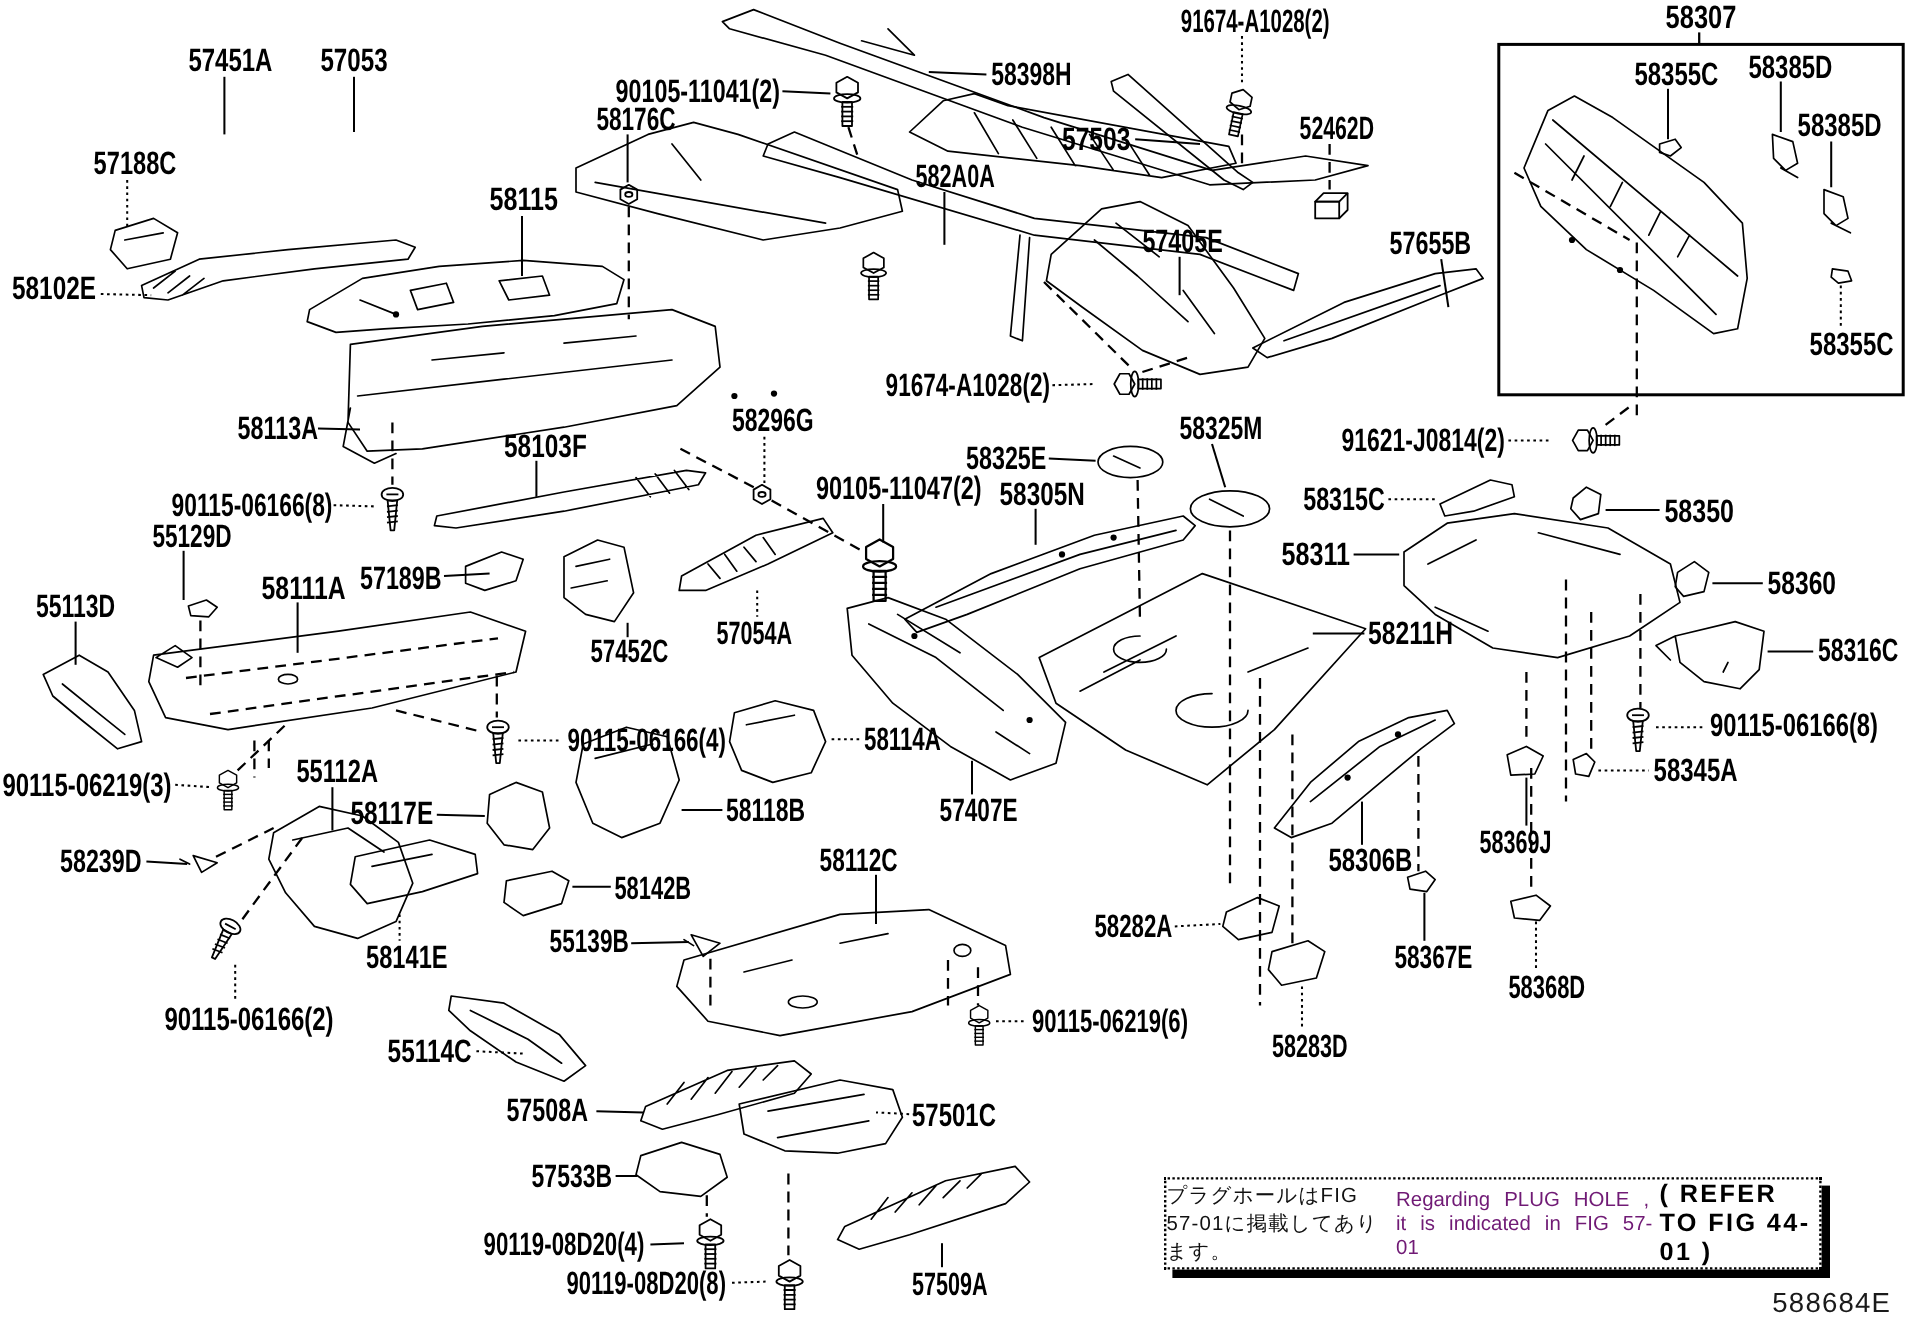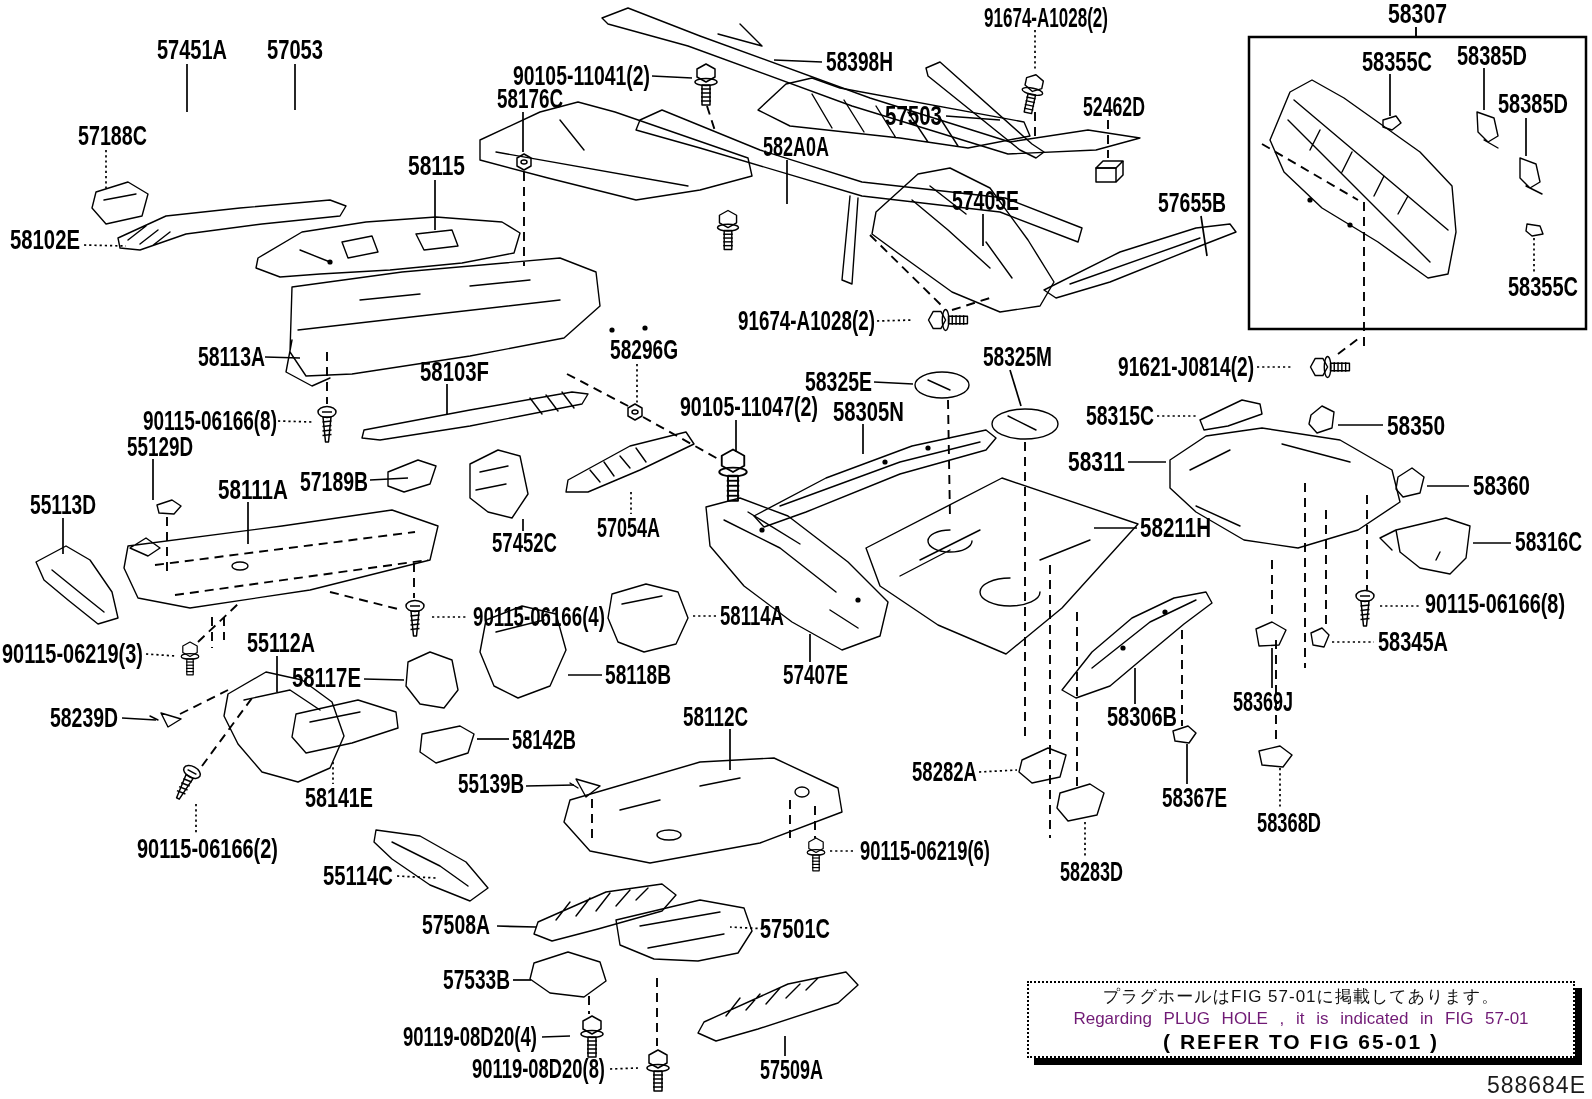--- a/index.html
+++ b/index.html
@@ -1,26 +1,26 @@
 <!DOCTYPE html>
 <html><head>
 <meta charset="utf-8">
 <style>
   html,body{margin:0;padding:0;background:#ffffff;}
   .stage{position:relative;width:1592px;height:1099px;background:#fff;overflow:hidden;
          font-family:"Liberation Sans", sans-serif;}
   svg{position:absolute;left:0;top:0;}
   .part-line{fill:none;stroke:#000;stroke-width:1.4;stroke-linejoin:round;stroke-linecap:round;}
-  .note-box{position:absolute;left:1027px;top:981px;width:544px;height:73px;background:#fff;
-            border:2px dotted #000;box-shadow:7px 7px 0 0 #000;display:flex;flex-direction:column;
+  .note-box{position:absolute;left:970px;top:981px;width:544px;height:73px;background:#fff;
+            border:2px dotted #000;box-shadow:7px 7px 0 0 #000;display:flex;flex-direction:row;
             align-items:center;justify-content:center;z-index:5;}
   .note-jp{font-size:17px;color:#111;letter-spacing:1px;}
   .note-en{font-size:17px;color:#701a75;word-spacing:7px;margin-top:1px;}
   .note-refer{font-size:21px;color:#000;font-weight:bold;letter-spacing:2px;margin-top:1px;}
-  .footer-code{position:absolute;right:6px;top:1072px;font-size:23px;color:#1a1a1a;letter-spacing:1px;}
+  .footer-code{position:absolute;right:16px;top:1072px;font-size:23px;color:#1a1a1a;letter-spacing:1px;}
 </style>
 </head>
 <body>
 
 <div class="stage">
 
   <svg id="diagram-svg" width="1592" height="1099" viewBox="0 0 1592 1099">
     <g id="parts-layer">
       <path class="part-line" d="M480,140 L540,112 578,102 615,112 748,158 752,176 700,190 636,200 548,178 480,160 Z M496,152 L688,186 M560,120 584,150"></path>
       <path class="part-line" d="M758,110 786,84 812,78 840,88 1024,122 1030,136 968,148 900,138 790,126 Z M812,94 832,128 M844,100 864,132 M876,106 896,138 M908,112 928,142 M940,118 958,146"></path>
@@ -410,17 +410,17 @@
         <text x="443" y="980" dominant-baseline="central" font-family="&quot;Liberation Sans&quot;, sans-serif" font-size="27" font-weight="bold" fill="#000000" textLength="67" lengthAdjust="spacingAndGlyphs">57533B</text>
         <text x="403" y="1037" dominant-baseline="central" font-family="&quot;Liberation Sans&quot;, sans-serif" font-size="27" font-weight="bold" fill="#000000" textLength="134" lengthAdjust="spacingAndGlyphs">90119-08D20(4)</text>
         <text x="472" y="1069" dominant-baseline="central" font-family="&quot;Liberation Sans&quot;, sans-serif" font-size="27" font-weight="bold" fill="#000000" textLength="133" lengthAdjust="spacingAndGlyphs">90119-08D20(8)</text>
         <text x="760" y="1070" dominant-baseline="central" font-family="&quot;Liberation Sans&quot;, sans-serif" font-size="27" font-weight="bold" fill="#000000" textLength="63" lengthAdjust="spacingAndGlyphs">57509A</text>
       </g>
   </svg>
 
   <div class="note-box">
     <div class="note-jp">プラグホールはFIG 57-01に掲載してあります。</div>
     <div class="note-en">Regarding PLUG HOLE , it is indicated in FIG 57-01</div>
-    <div class="note-refer">( REFER TO FIG 65-01 )</div>
+    <div class="note-refer">( REFER TO FIG 44-01 )</div>
   </div>
 
   <div class="footer-code">588684E</div>
 </div>
 
 </body></html>

